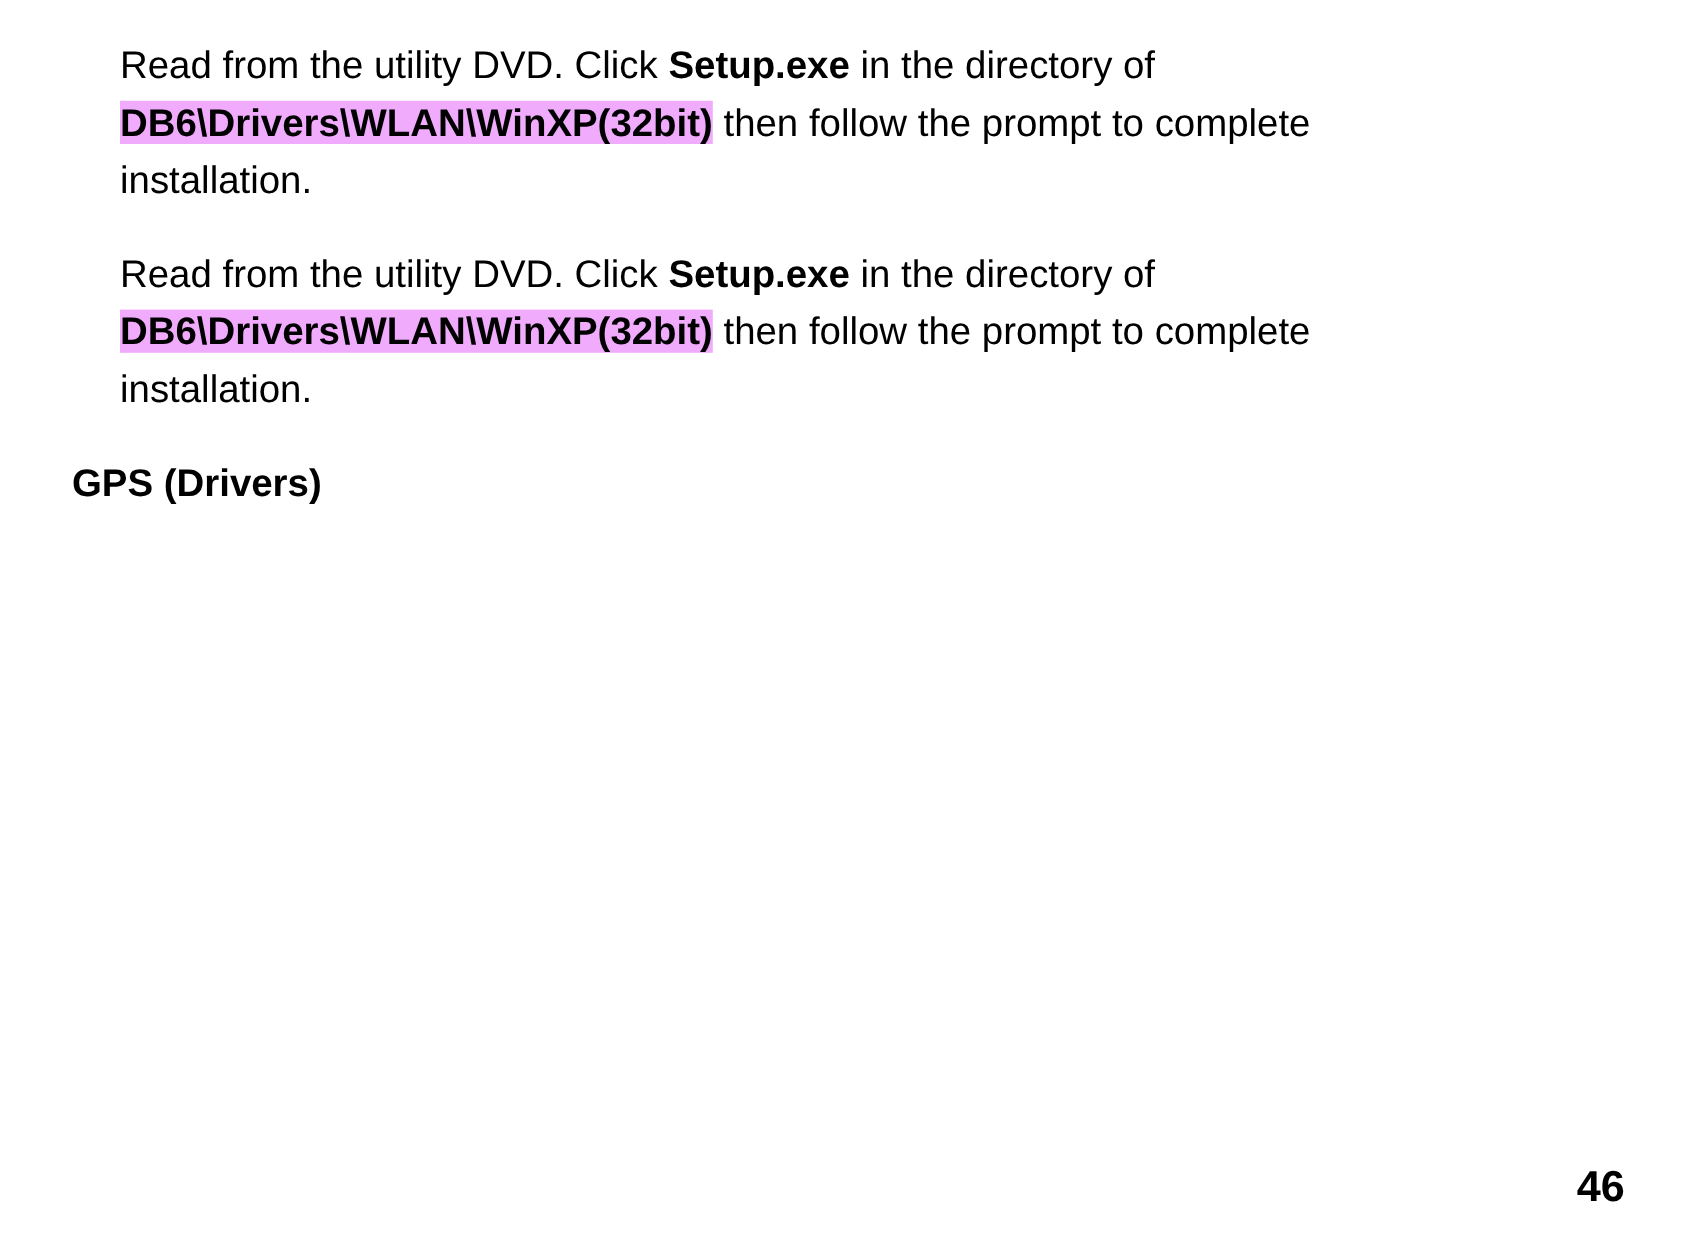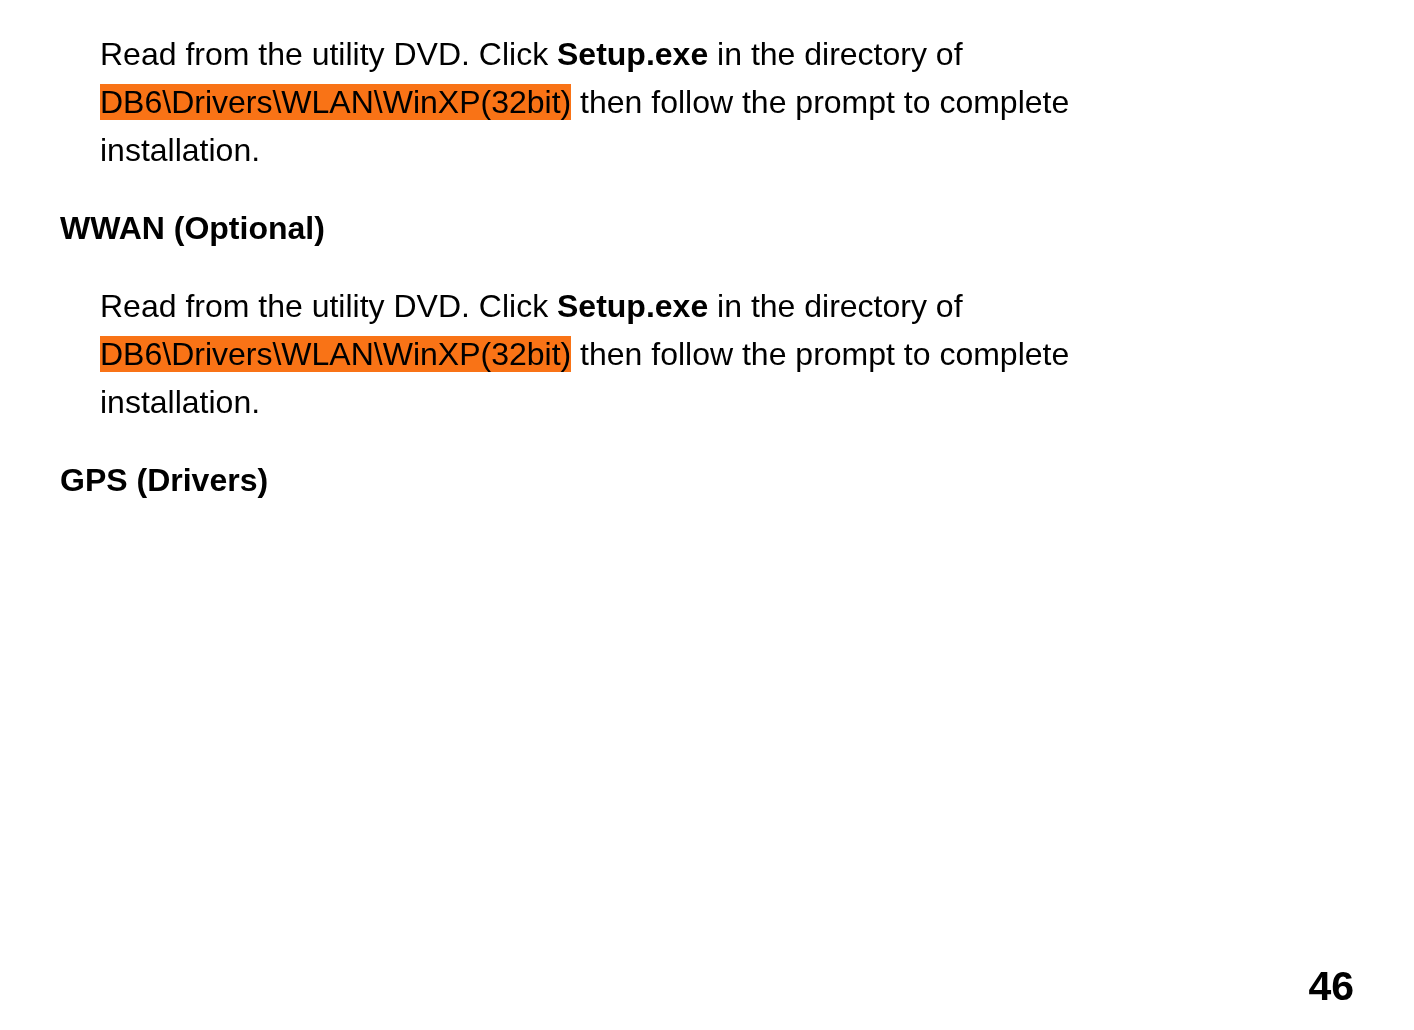--- a/index.html
+++ b/index.html
@@ -34,44 +34,42 @@
       font-size: 32px;
       margin-bottom: 30px;
       margin-top: 20px;
     }
 
     .bold-text {
       font-weight: bold;
     }
 
     .highlight-green {
-      background-color: #f97316;
+      background-color: #f0abfc;
+      font-weight: bold;
     }
 
     .page-number {
       position: absolute;
       bottom: 20px;
       right: 60px;
-      font-size: 41px;
+      font-size: 36px;
       font-weight: bold;
     }
   </style>
 </head>
 <body>
 
 <div class="page-content">
 
   <div class="paragraph">
     <span>Read  from  the  utility  DVD.  Click  </span><span class="bold-text">Setup.exe</span><span>  in  the  directory  of</span><br>
     <span class="highlight-green">DB6\Drivers\WLAN\WinXP(32bit)</span><span>  then  follow  the  prompt  to  complete<br>installation.</span>
   </div>
 
-  <div class="section-heading">
-    <span>WWAN (Optional)</span>
-  </div>
 
 
   <div class="paragraph">
     <span>Read  from  the  utility  DVD.  Click  </span><span class="bold-text">Setup.exe</span><span>  in  the  directory  of</span><br>
     <span class="highlight-green">DB6\Drivers\WLAN\WinXP(32bit)</span><span>  then  follow  the  prompt  to  complete<br>installation.</span>
   </div>
 
   <div class="section-heading">
     <span>GPS (Drivers)</span>
   </div>

